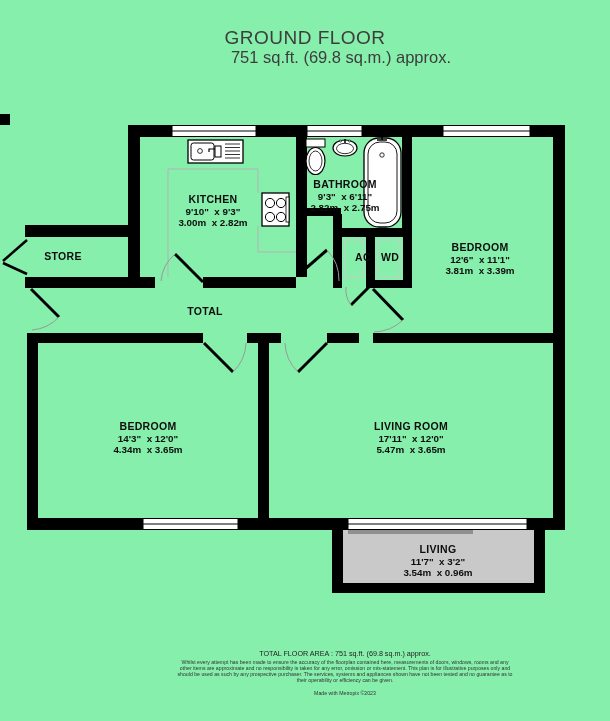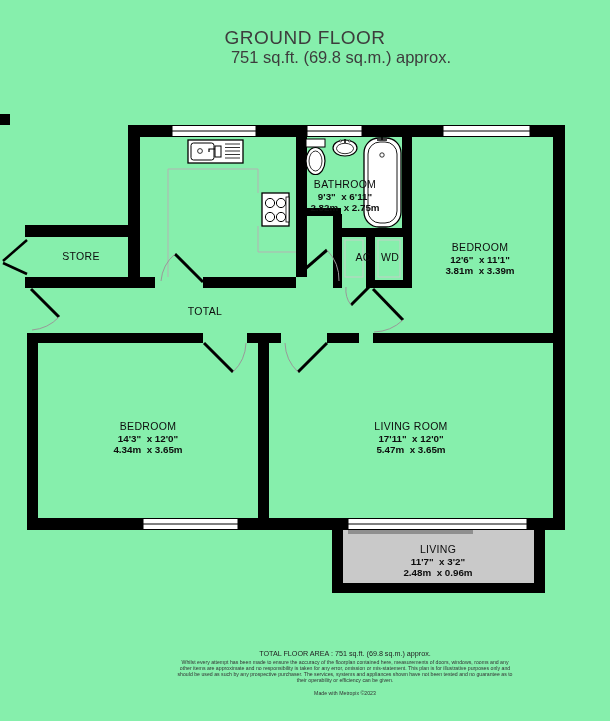--- a/index.html
+++ b/index.html
@@ -3,21 +3,21 @@
 <meta charset="utf-8">
 <style>
   html,body{margin:0;padding:0;background:#fff;}
   #page{position:relative;width:610px;height:721px;background:#86efac;overflow:hidden;
         font-family:"Liberation Sans", sans-serif;}
   #plan-svg{position:absolute;left:0;top:0;}
   .hdr{position:absolute;left:0;width:610px;text-align:center;color:#3d3d3d;}
   .hdr-title{top:27px;font-size:19px;letter-spacing:.5px;}
   .hdr-sub{top:48px;font-size:16.5px;padding-left:36px;}
   .room-label{position:absolute;transform:translateX(-50%);text-align:center;color:#0d0d0d;}
-  .rname{font-size:10.5px;font-weight:normal;letter-spacing:.3px;line-height:11.5px;white-space:pre;}
+  .rname{font-size:10.5px;font-weight:bold;letter-spacing:.3px;line-height:11.5px;white-space:pre;}
   .rdim{font-size:9.8px;font-weight:bold;line-height:11.5px;white-space:pre;}
   .small-label .rname{font-size:10.5px;}
   .ftr{position:absolute;left:0;width:610px;text-align:center;color:#222;padding-left:40px;}
   .ftr-area{top:649px;font-size:7.2px;}
   .ftr-disc{top:660px;left:135px;width:340px;font-size:5.2px;line-height:5.9px;color:#333;}
   .ftr-credit{top:690px;font-size:5.2px;color:#333;}
 </style>
 </head>
 <body>
 
@@ -153,34 +153,39 @@
       <line x1="377" y1="140" x2="387" y2="140" stroke-width="1.5"></line>
       <line x1="382" y1="136" x2="382" y2="140" stroke-width="1.5"></line>
     </g>
 
     <g fill="none" stroke="#cccccc" stroke-width=".9">
       <rect x="345" y="240" width="18" height="37"></rect>
       <rect x="378" y="240" width="22" height="37"></rect>
     </g>
   </svg>
 
+  <div class="room-label" style="left:213px;top:194px">
+    <div class="rname">KITCHEN</div>
+    <div class="rdim">9'10"  x 9'3"</div>
+    <div class="rdim">3.00m  x 2.82m</div>
+  </div>
 
   <div class="room-label" style="left:345px;top:179px">
     <div class="rname">BATHROOM</div>
     <div class="rdim">9'3"  x 6'11"</div>
     <div class="rdim">2.82m  x 2.75m</div>
   </div>
 
   <div class="room-label" style="left:480px;top:242px">
     <div class="rname">BEDROOM</div>
     <div class="rdim">12'6"  x 11'1"</div>
     <div class="rdim">3.81m  x 3.39m</div>
   </div>
 
-  <div class="room-label small-label" style="left:81px;top:251px">
+  <div class="room-label small-label" style="left:63px;top:251px">
     <div class="rname">STORE</div>
   </div>
 
   <div class="room-label small-label" style="left:205px;top:306px">
     <div class="rname">TOTAL</div>
   </div>
 
   <div class="room-label small-label" style="left:363px;top:252px">
     <div class="rname">AC</div>
   </div>
@@ -197,20 +202,20 @@
 
   <div class="room-label" style="left:411px;top:421px">
     <div class="rname">LIVING ROOM</div>
     <div class="rdim">17'11"  x 12'0"</div>
     <div class="rdim">5.47m  x 3.65m</div>
   </div>
 
   <div class="room-label" style="left:438px;top:544px">
     <div class="rname">LIVING</div>
     <div class="rdim">11'7"  x 3'2"</div>
-    <div class="rdim">2.48m  x 0.96m</div>
+    <div class="rdim">3.54m  x 0.96m</div>
   </div>
 
   <div class="ftr ftr-area">TOTAL FLOOR AREA : 751 sq.ft. (69.8 sq.m.) approx.</div>
   <div class="ftr ftr-disc">Whilst every attempt has been made to ensure the accuracy of the floorplan contained here, measurements of doors, windows, rooms and any other items are approximate and no responsibility is taken for any error, omission or mis-statement. This plan is for illustrative purposes only and should be used as such by any prospective purchaser. The services, systems and appliances shown have not been tested and no guarantee as to their operability or efficiency can be given.</div>
   <div class="ftr ftr-credit">Made with Metropix ©2023</div>
 
 </div>
 
 </body></html>

